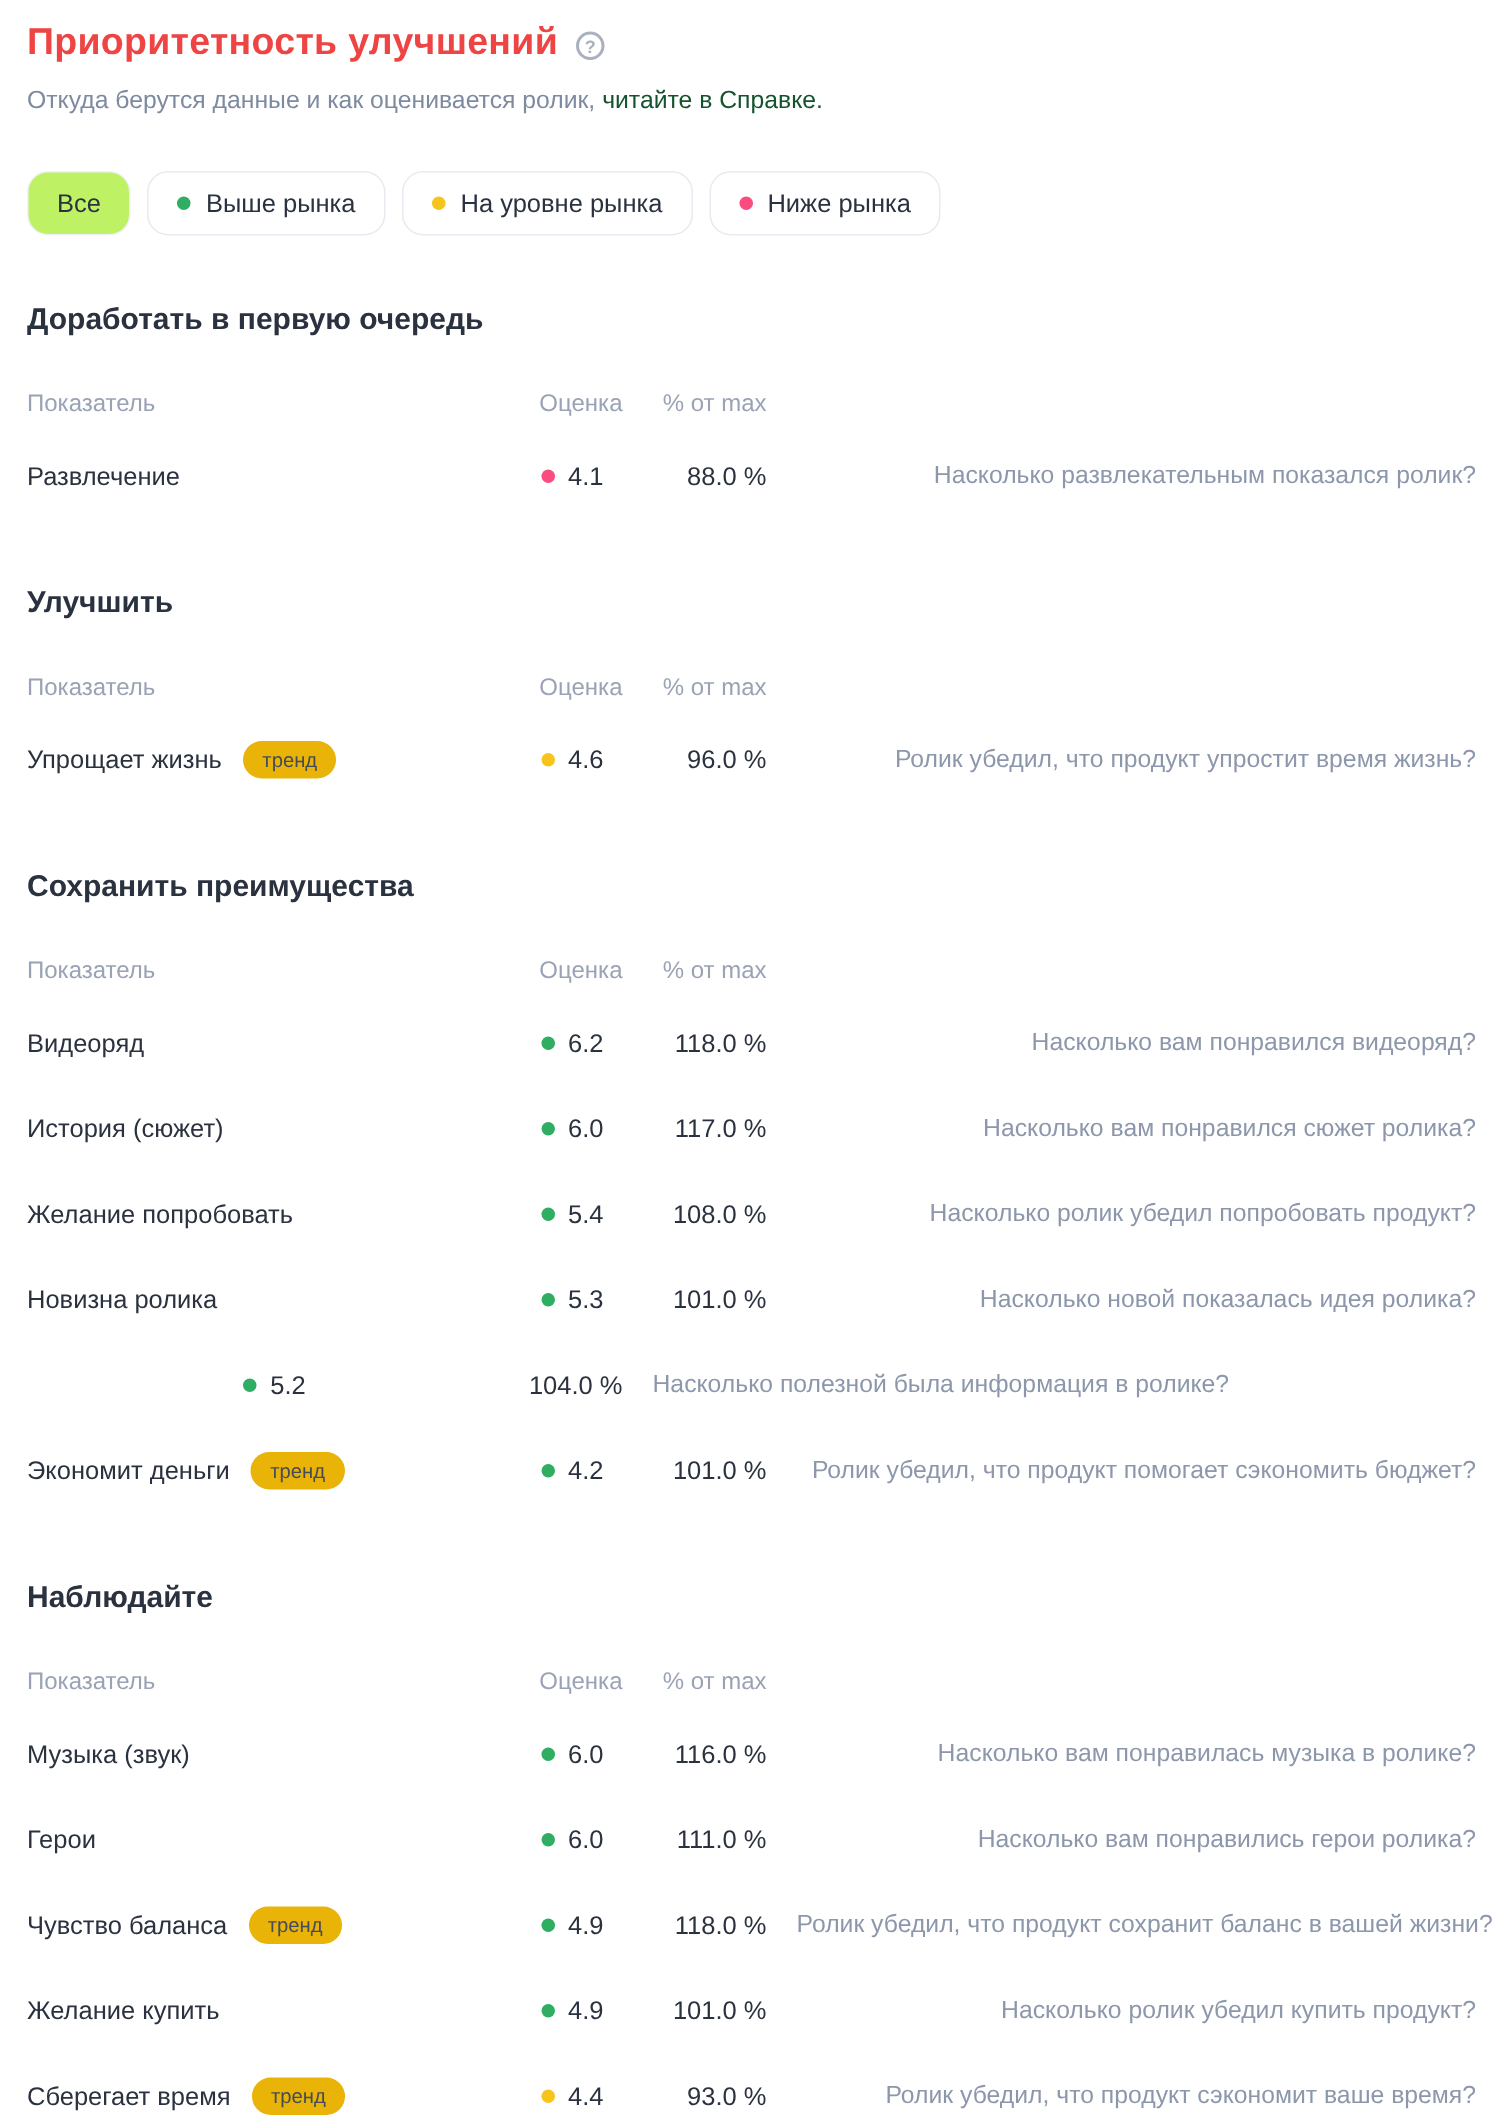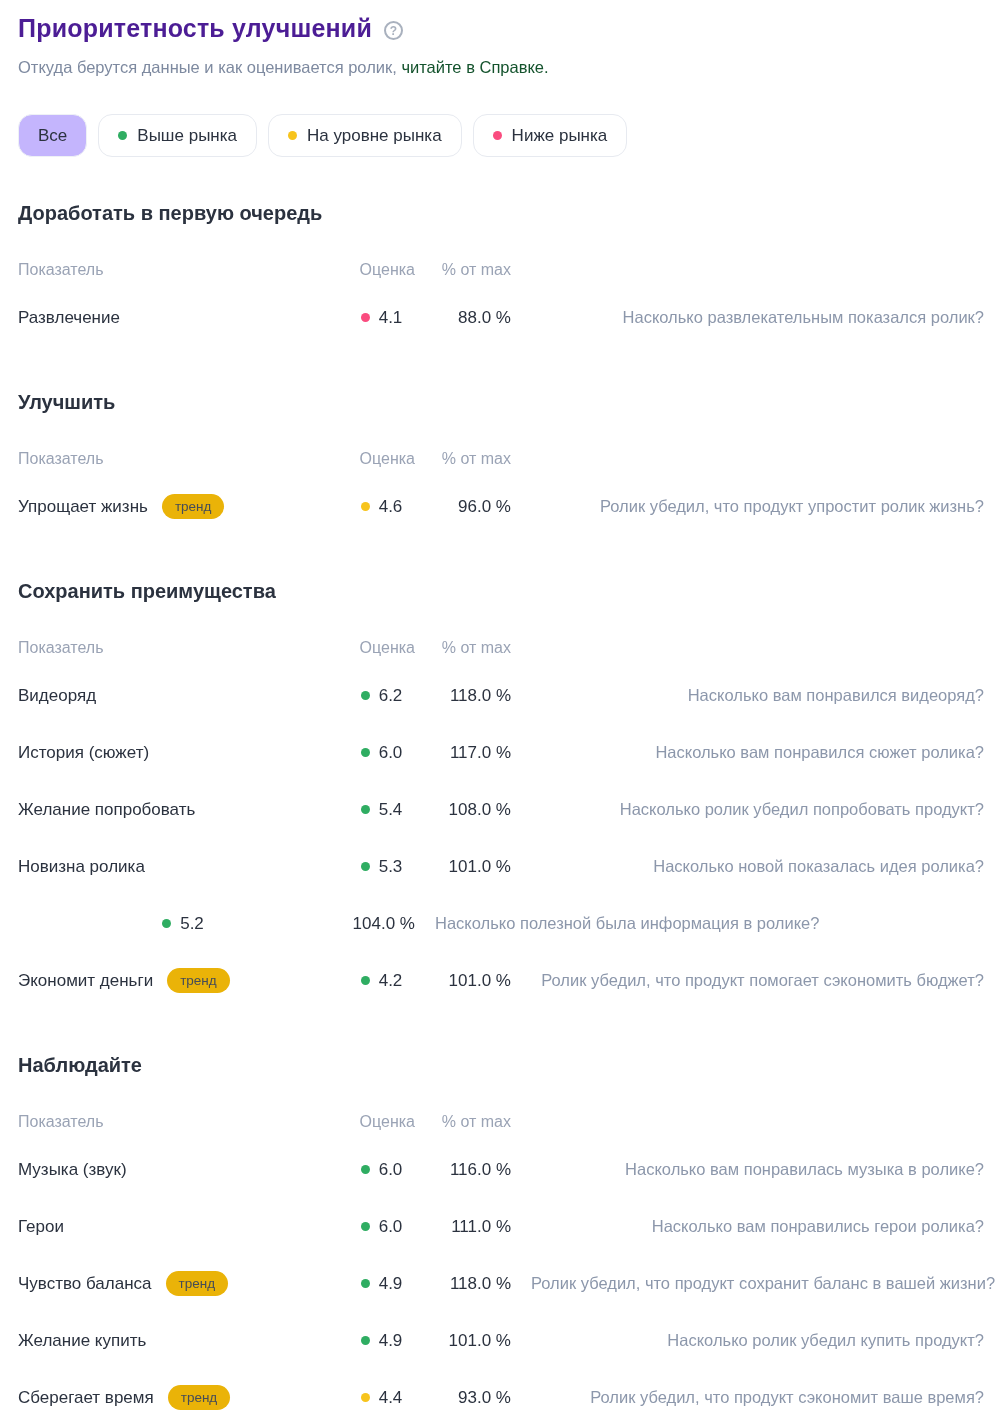--- a/index.html
+++ b/index.html
@@ -11,21 +11,21 @@
     font-family: "Liberation Sans", "DejaVu Sans", sans-serif;
     color: #2b323f;
     padding: 14px 22px 0 18px;
   }
 
   
   .page-header { display: flex; align-items: center; gap: 12px; }
   .page-title {
     font-size: 25px;
     font-weight: 600;
-    color: #4c1d95;
+    color: #ef4444;
     letter-spacing: .2px;
   }
   .help-icon {
     width: 19px; height: 19px;
     border: 2px solid #a9b1be;
     border-radius: 50%;
     color: #a9b1be;
     font-size: 12px; font-weight: 700;
     display: flex; align-items: center; justify-content: center;
     margin-top: 4px;
@@ -51,21 +51,21 @@
     border-radius: 14px;
     background: #ffffff;
     border: 1px solid #e7eaf0;
     display: flex; align-items: center; gap: 10px;
     font-size: 17px;
     color: #2b323f;
     cursor: pointer;
     white-space: nowrap;
   }
   .chip.active {
-    background: #c4b5fd;
+    background: #bef264;
     border-color: #eef1f6;
   }
   .chip-dot { width: 9px; height: 9px; border-radius: 50%; flex: 0 0 auto; }
 
   
   .section { margin-top: 45px; }
   .section-title {
     font-size: 20px;
     font-weight: 600;
     color: #2b323f;
@@ -177,21 +177,21 @@
         <div class="row">
     <div class="cell-name">
       <span>Упрощает жизнь</span>
       <span class="trend-badge">тренд</span>
     </div>
     <div class="cell-score">
       <span class="score-dot" style="background: rgb(247, 196, 29);"></span>
       <span>4.6</span>
     </div>
     <div class="cell-percent">96.0 %</div>
-    <div class="cell-desc">Ролик убедил, что продукт упростит ролик жизнь?</div>
+    <div class="cell-desc">Ролик убедил, что продукт упростит время жизнь?</div>
   </div>
       </div>
   </div>
     <div class="section">
     <div class="section-title">Сохранить преимущества</div>
     <div class="thead">
       <div class="col-indicator">Показатель</div>
       <div class="col-score">Оценка</div>
       <div class="col-percent">% от max</div>
       <div></div>

